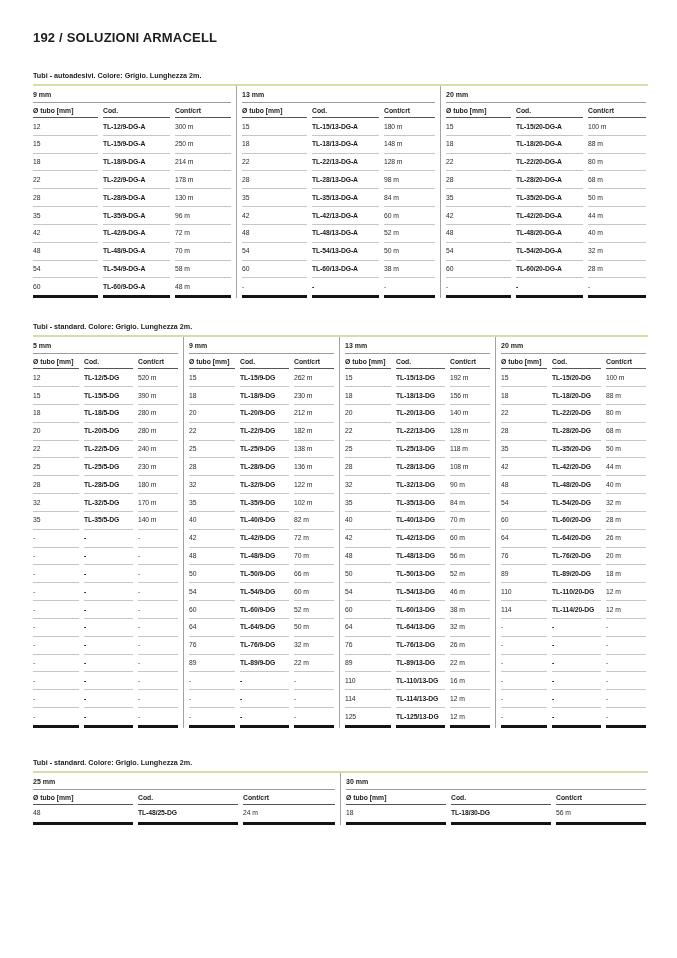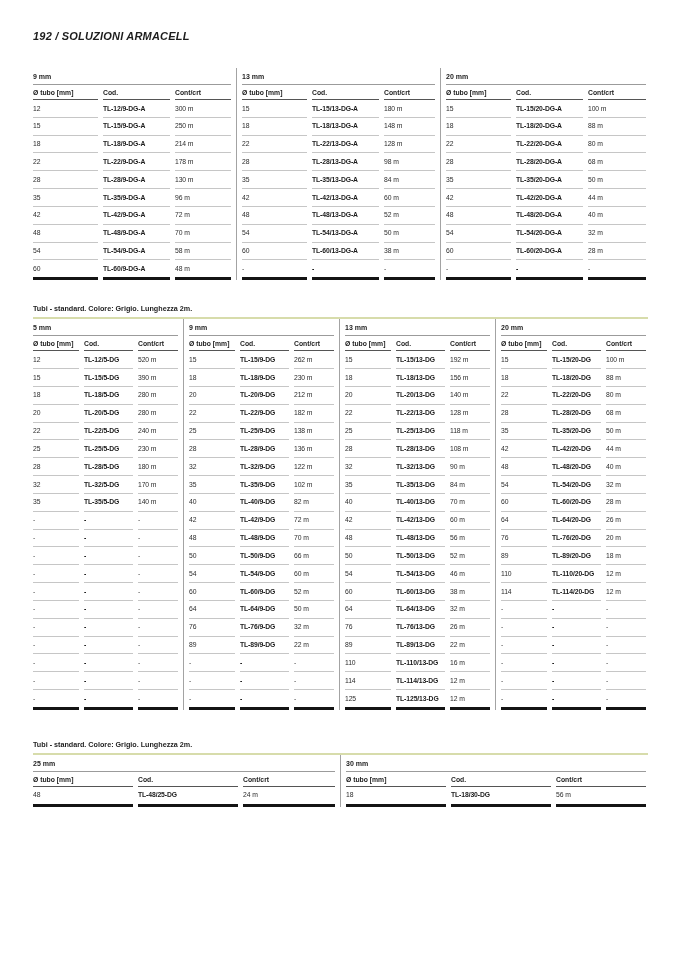--- a/index.html
+++ b/index.html
@@ -8,21 +8,21 @@
     --txt:#2b2b2b;
   }
   html,body{margin:0;padding:0;background:#fff;}
   body{
     width:677px;height:958px;overflow:hidden;
     font-family:"Liberation Sans","DejaVu Sans",sans-serif;
     color:var(--txt);
   }
   .page{padding:30px 29px 20px 33px;box-sizing:border-box;}
   .page-header{
-    font-size:11px;font-weight:bold;letter-spacing:.2px;color:#1d1d1d;font-style:italic;
+    font-size:13px;font-weight:bold;letter-spacing:.2px;color:#1d1d1d;
   }
   .tsec{margin-top:0;}
   .tsec.s0{margin-top:26px;}
   .tsec.s1{margin-top:24px;}
   .tsec.s2{margin-top:30px;}
   .t-title{
     font-size:7.2px;font-weight:bold;color:#1d1d1d;
     padding-bottom:4px;border-bottom:2px solid var(--title-rule);
   }
   .grid{display:grid;column-gap:5px;row-gap:0;width:613px;}
@@ -47,20 +47,21 @@
   .cell.last{border-bottom:3px solid var(--bottom-rule);}
   .vdiv{background:var(--divider);width:1px;}
 </style>
 </head>
 <body>
 
 <div class="page">
   <div class="page-header">192 / SOLUZIONI ARMACELL</div>
   <main>
       <div class="tsec s0">
+        <div class="t-title">Tubi - autoadesivi. Colore: Grigio. Lunghezza 2m.</div>
         <div class="grid g3">
           <div class="size-h" style="grid-column: span 3;">9 mm</div>
           <div class="vdiv"></div>
           <div class="size-h" style="grid-column: span 3;">13 mm</div>
           <div class="vdiv"></div>
           <div class="size-h" style="grid-column: span 3;">20 mm</div>
           <div class="col-h">Ø tubo [mm]</div>
           <div class="col-h">Cod.</div>
           <div class="col-h">Cont/crt</div>
           <div class="vdiv"></div>

